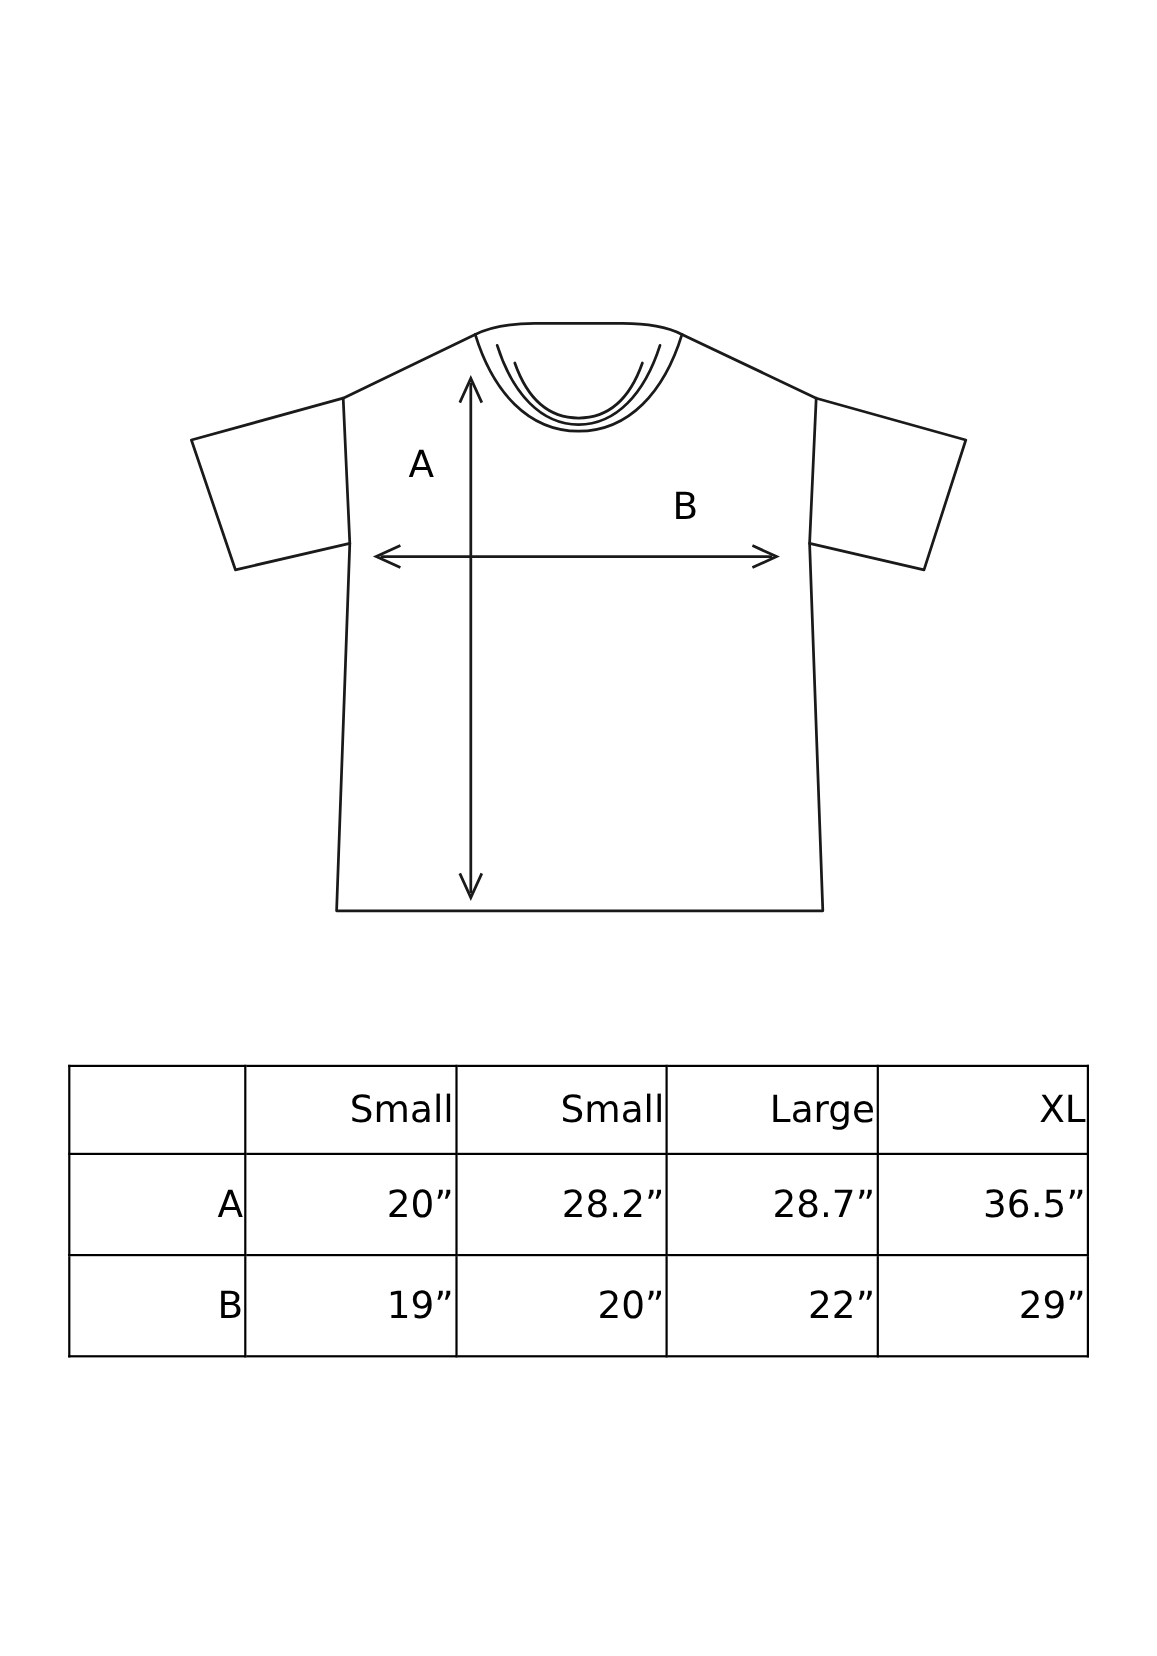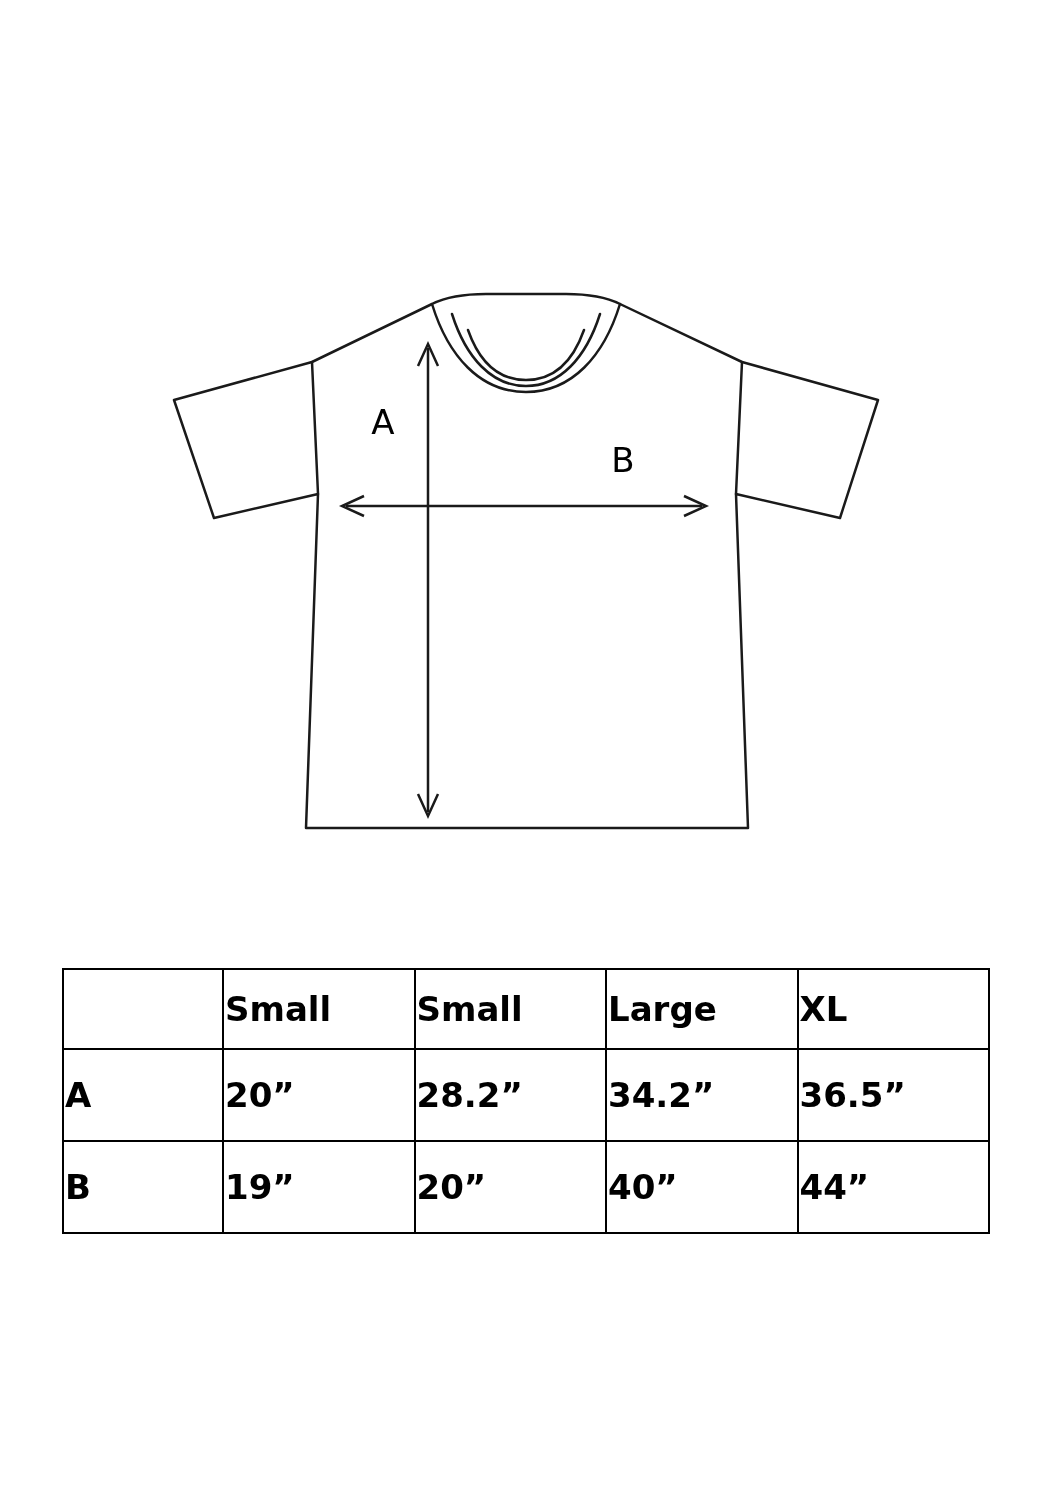--- a/index.html
+++ b/index.html
@@ -31,23 +31,23 @@
     width: 928px;
   }
 
   table.size-table {
     border-collapse: collapse;
     width: 928px;
     table-layout: fixed;
   }
   table.size-table td, table.size-table th {
     border: 2px solid #000000;
-    text-align: left;
+    text-align: right;
     vertical-align: middle;
-    font-weight: bold;
+    font-weight: normal;
     color: #000000;
   }
   table.size-table th {
     height: 76px;
     font-size: 34px;
   }
   table.size-table td {
     height: 88px;
     font-size: 34px;
   }
@@ -132,25 +132,25 @@
         <th>Small</th>
         <th>Large</th>
         <th>XL</th>
       </tr>
     </thead>
     <tbody>
       <tr>
         <td class="row-label">A</td>
         <td>20”</td>
         <td>28.2”</td>
-        <td>34.2”</td>
+        <td>28.7”</td>
         <td>36.5”</td>
       </tr>
       <tr>
         <td class="row-label">B</td>
         <td>19”</td>
         <td>20”</td>
-        <td>40”</td>
-        <td>44”</td>
+        <td>22”</td>
+        <td>29”</td>
       </tr>
     </tbody>
   </table>
 </div>
 
 </body></html>

